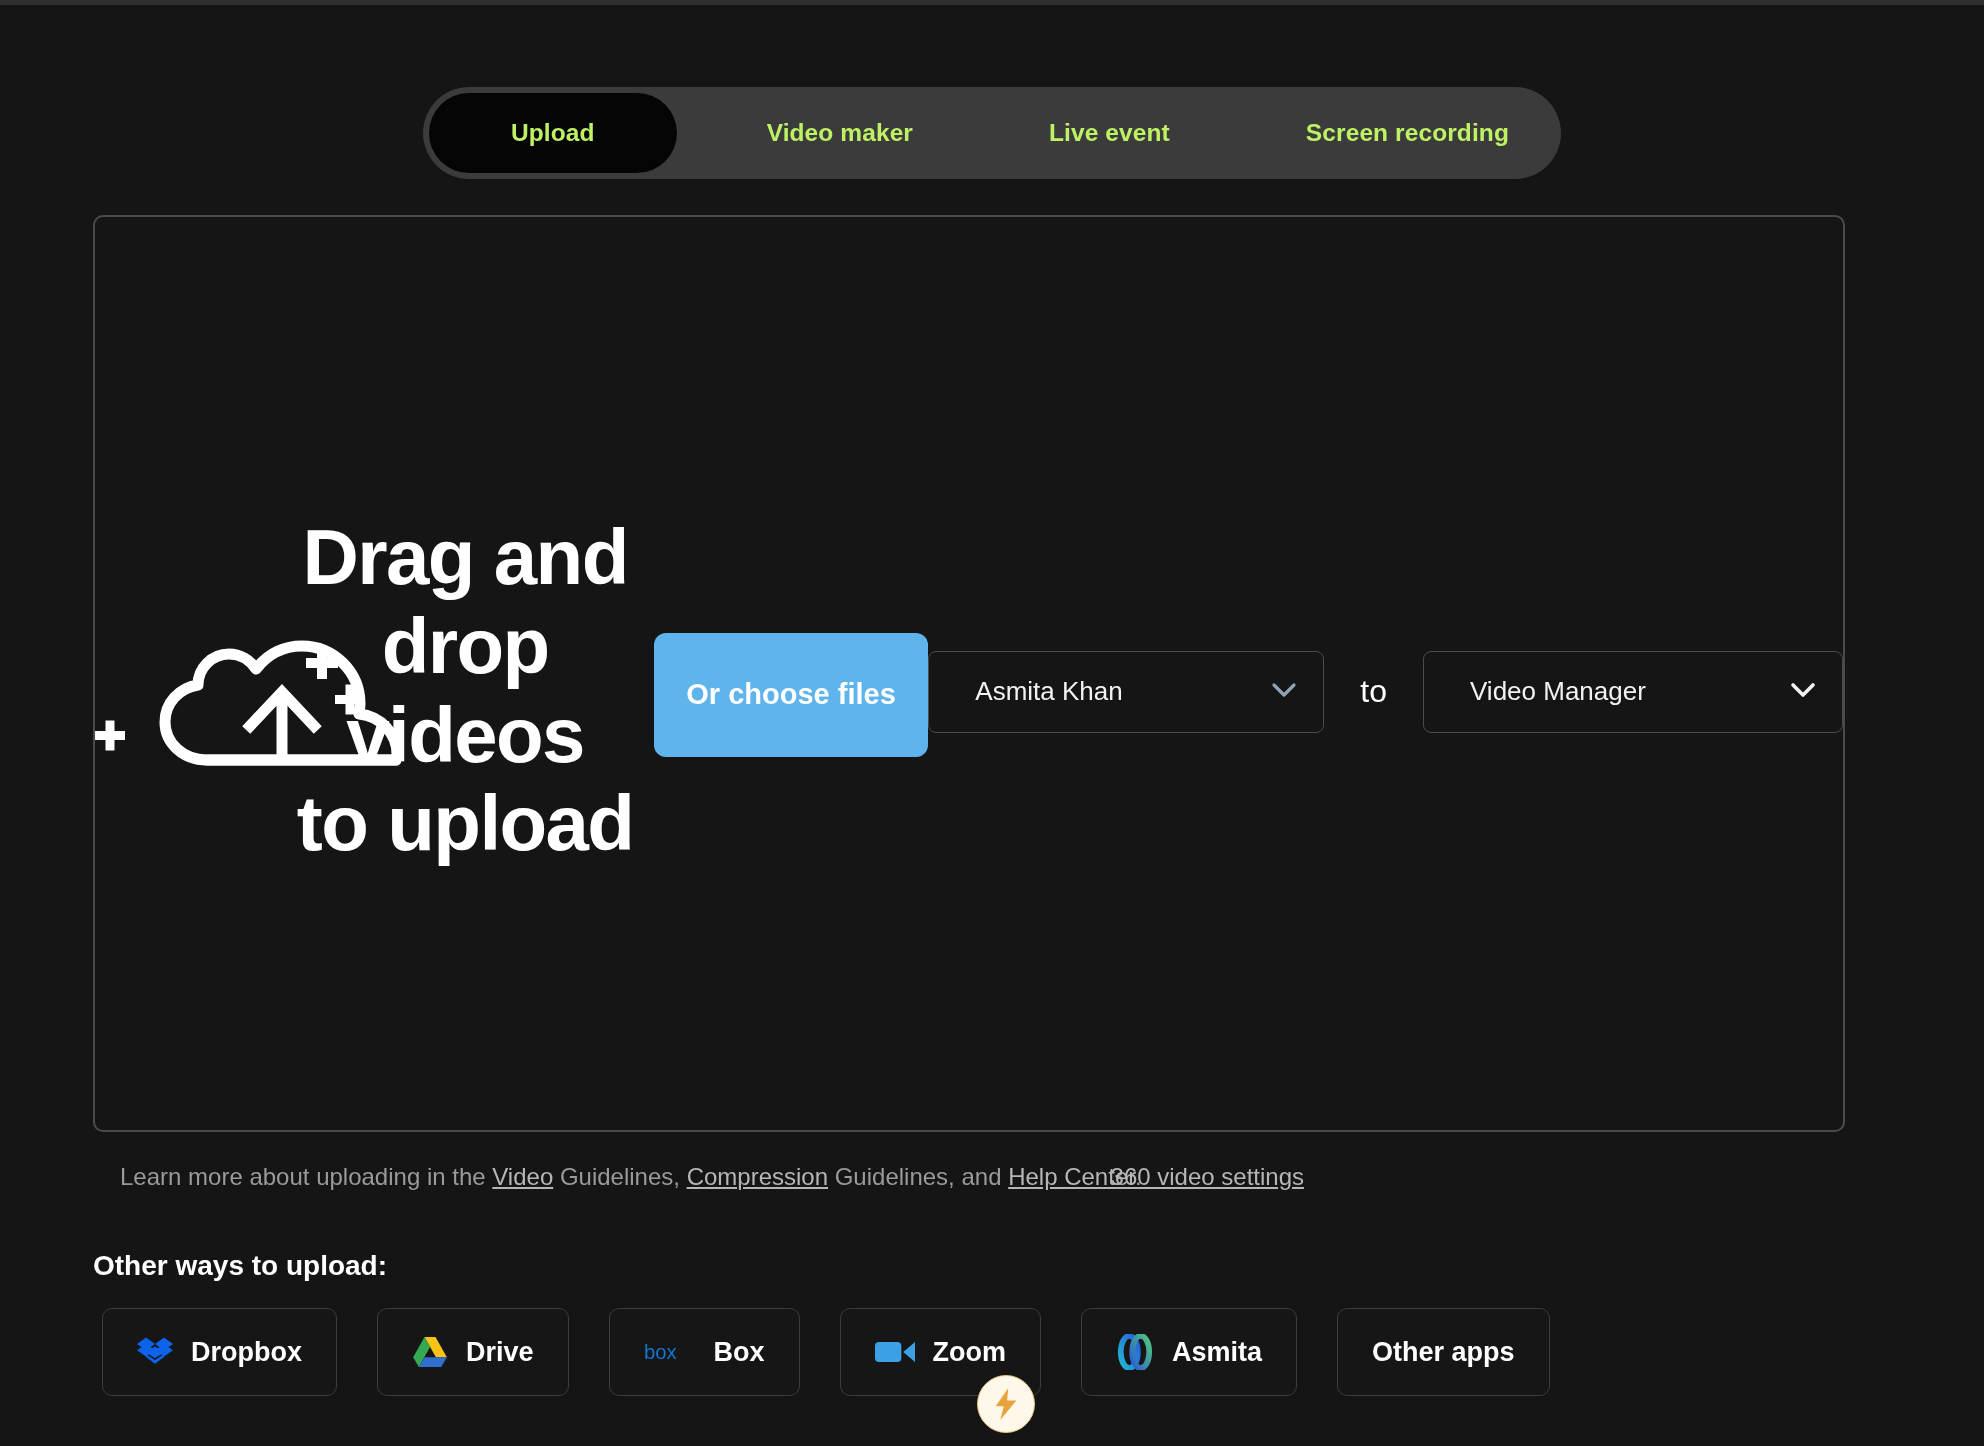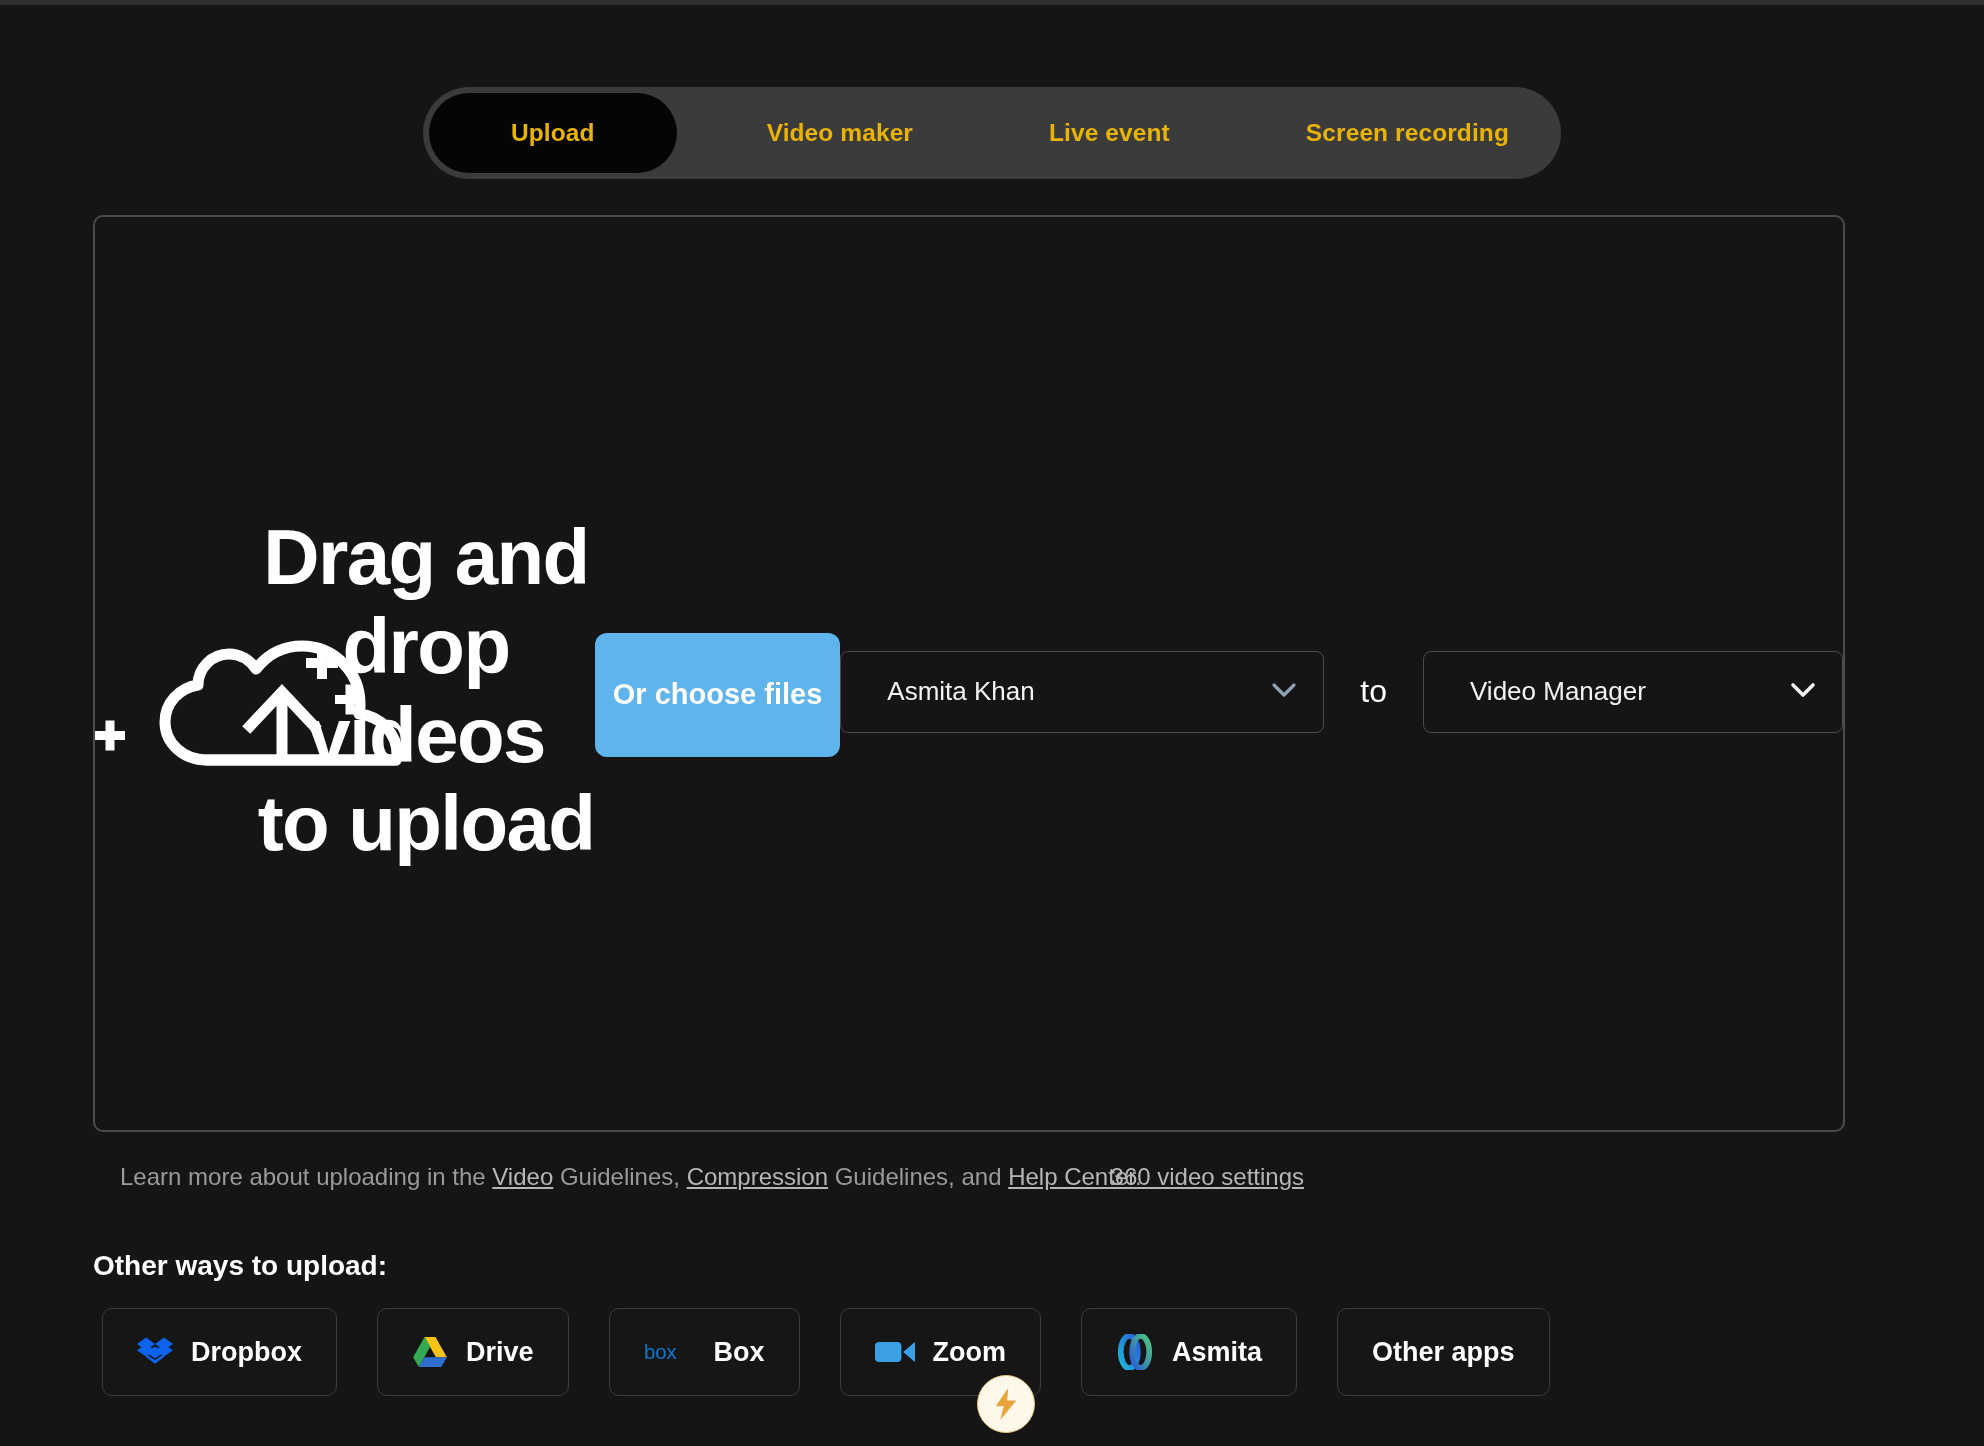--- a/index.html
+++ b/index.html
@@ -37,21 +37,21 @@
     height: 92px;
     padding: 0 6px;
   }
   .tab {
     height: 80px;
     display: flex;
     align-items: center;
     justify-content: center;
     padding: 0 46px;
     border-radius: 42px;
-    color: #eab308;
+    color: #bef264;
     font-size: 24.5px;
     font-weight: bold;
     letter-spacing: 0.1px;
     white-space: nowrap;
     cursor: pointer;
     user-select: none;
   }
   .tab.active {
     background: #050505;
     padding: 0 82px;
@@ -113,21 +113,21 @@
     height: 82px;
     background: #151515;
     border: 1.5px solid #4b4b4b;
     border-radius: 8px;
     display: flex;
     align-items: center;
     justify-content: space-between;
     padding: 0 26px 0 46px;
     cursor: pointer;
   }
-  #select-owner { width: 484px; }
+  #select-owner { width: 396px; }
   #select-dest  { width: 420px; }
   .select-label {
     color: #f2f2f2;
     font-size: 26px;
     white-space: nowrap;
   }
   .chev { flex: none; }
   #to-label {
     color: #ffffff;
     font-size: 32px;

